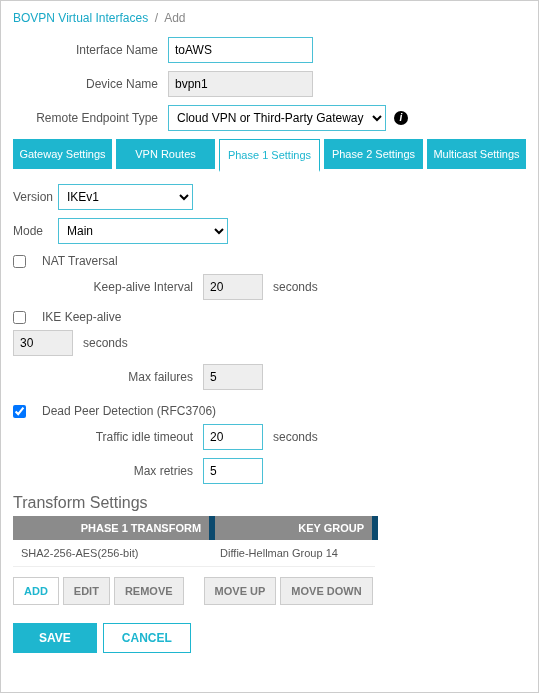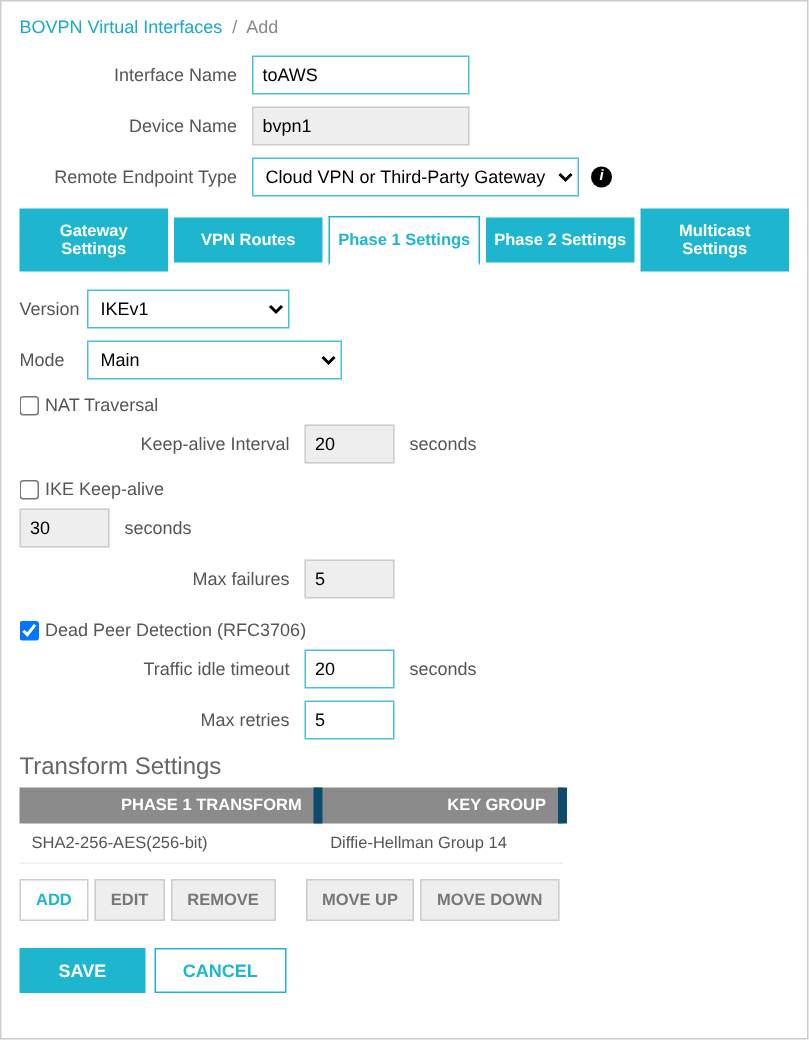--- a/index.html
+++ b/index.html
@@ -48,41 +48,40 @@
     border-radius:50%;
     background:#000; color:#fff;
     text-align:center; font-weight:bold;
     font-size:10px; line-height:14px;
     font-style: italic;
     margin-left:8px;
   }
   .tabs {
     display:flex; gap:4px;
     margin: 1px 0 12px 0;
-    align-items: center;
-    font-weight: bold;
+    align-items: flex-start;
   }
   .tab {
     flex:1;
     background:#1eb6cf;
     color:#fff;
     font-size:11px;
     text-align:center;
     padding: 9px 4px;
     cursor:pointer;
   }
   .tab.active {
     background:#fff;
     color:#1eb6cf;
     border:1px solid #1eb6cf;
     border-bottom: 2px solid #fff;
   }
   .labeled { display:flex; align-items:center; margin-bottom:8px; }
   .labeled .lbl { width:45px; text-align:left; }
-  .chk-row { display:flex; align-items:center; gap:4px; margin: 10px 0 6px 0;}
+  .chk-row { display:flex; align-items:center; gap:16px; margin: 10px 0 6px 0;}
   .sub-row { display:flex; align-items:center; margin-bottom:8px; }
   .sub-label { width:190px; text-align:right; padding-right:10px;}
   .unit { margin-left: 10px; color:#555; }
   .small-input {
     border:1px solid #4ac0d6;
     width:60px; height:26px;
     padding:2px 6px; font-size:12px; background:#fff;
   }
   .small-input.gray { background:#eee; border:1px solid #ccc;}
   .section-title { font-size:16px; color:#666; font-weight:normal; margin: 10px 0 4px 0;}

